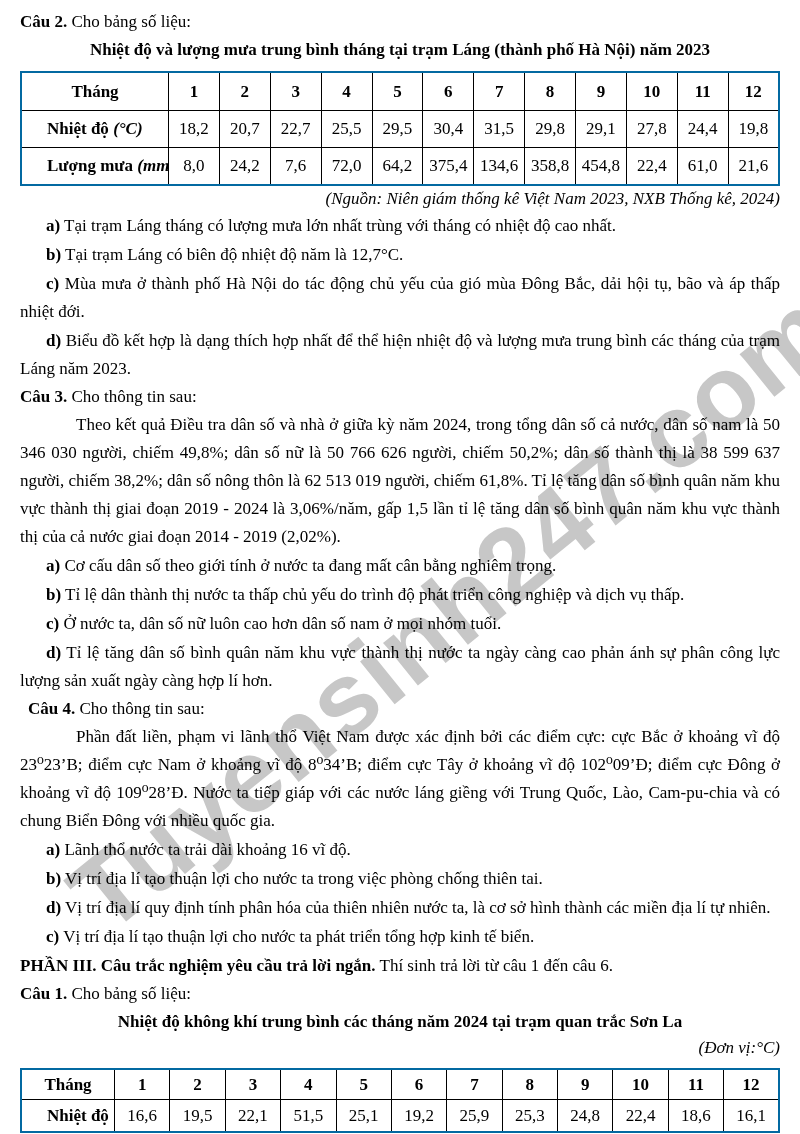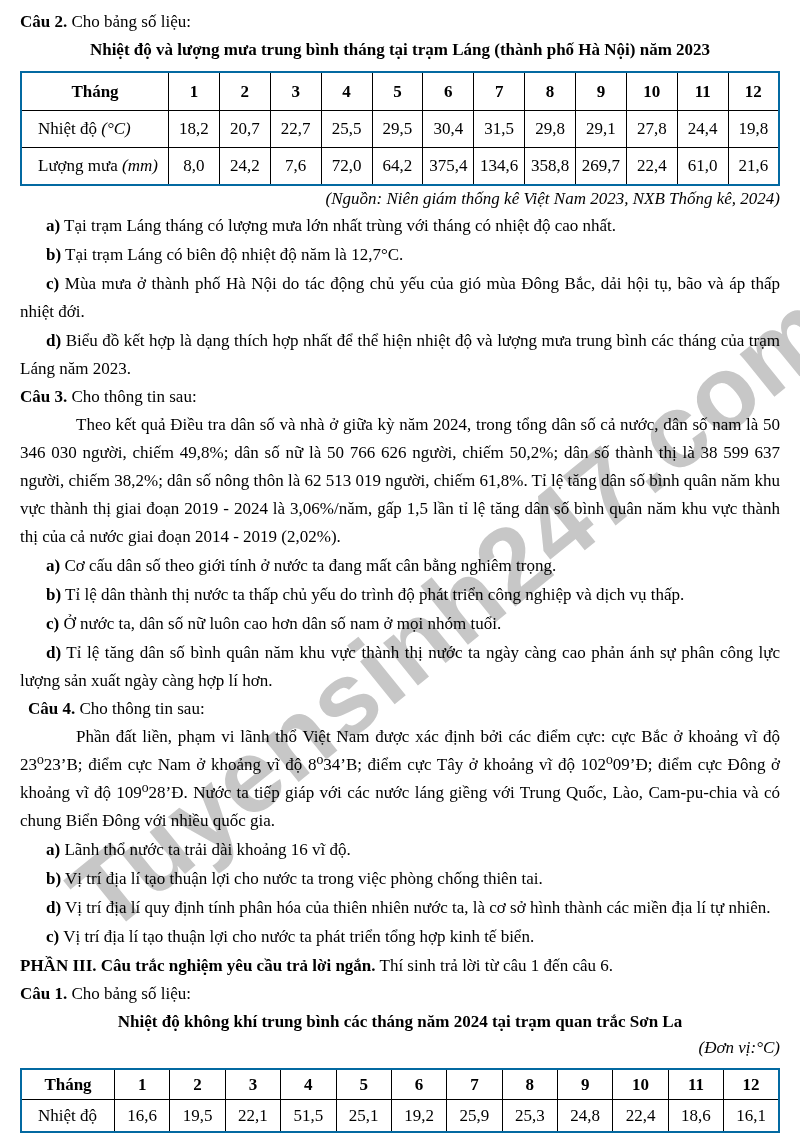--- a/index.html
+++ b/index.html
@@ -19,21 +19,21 @@
   .qline{line-height:28px;}
   .qline b{font-weight:bold;}
   .tbl-title{text-align:center;font-weight:bold;line-height:27px;}
   table{width:100%;border-collapse:collapse;table-layout:fixed;border:2px solid #0369a1;margin-top:8px;}
   th,td{border:1px solid #000;text-align:center;font-size:17px;padding:0 2px;overflow:hidden;white-space:nowrap;}
   th{font-weight:bold;}
   .t1 th{height:37px;}
   .t1 td{height:36px;}
   .t2 th{height:29px;}
   .t2 td{height:31px;}
-  .rowhead{text-align:left;padding-left:16px;font-weight:normal;}
+  .rowhead{text-align:left;padding-left:25px;font-weight:bold;}
   .t1 .rowhead{width:142px;}
   .t2 .rowhead{width:88px;}
   .t2 .rowhead.hd{font-weight:bold;text-align:center;padding-left:2px;}
   .t1 .corner{width:142px;}
   .src{ text-align:right;font-style:italic;line-height:25px;}
   .unit-note{text-align:right;font-style:italic;line-height:24px;margin-top:1px;}
   .para{line-height:28px;text-align:justify;text-indent:56px;margin:0;}
   .stmt{line-height:28px;text-align:justify;text-indent:26px;margin:1px 0 0 0;}
   .stmt b{font-weight:bold;}
   .part3{line-height:29px;}
@@ -85,21 +85,21 @@
     <tr>
       <td class="rowhead"><span class="sp">Lượng mưa </span><span class="sp it">(mm)</span></td>
     <td>8,0</td>
           <td>24,2</td>
           <td>7,6</td>
           <td>72,0</td>
           <td>64,2</td>
           <td>375,4</td>
           <td>134,6</td>
           <td>358,8</td>
-          <td>269,7</td>
+          <td>454,8</td>
           <td>22,4</td>
           <td>61,0</td>
           <td>21,6</td>
         </tr>
   </tbody>
     </table>
 
   <div class="src">(Nguồn: Niên giám thống kê Việt Nam 2023, NXB Thống kê, 2024)</div>
 
   <div class="stmt"><b>a)</b><span> Tại trạm Láng tháng có lượng mưa lớn nhất trùng với tháng có nhiệt độ cao nhất.</span></div>

